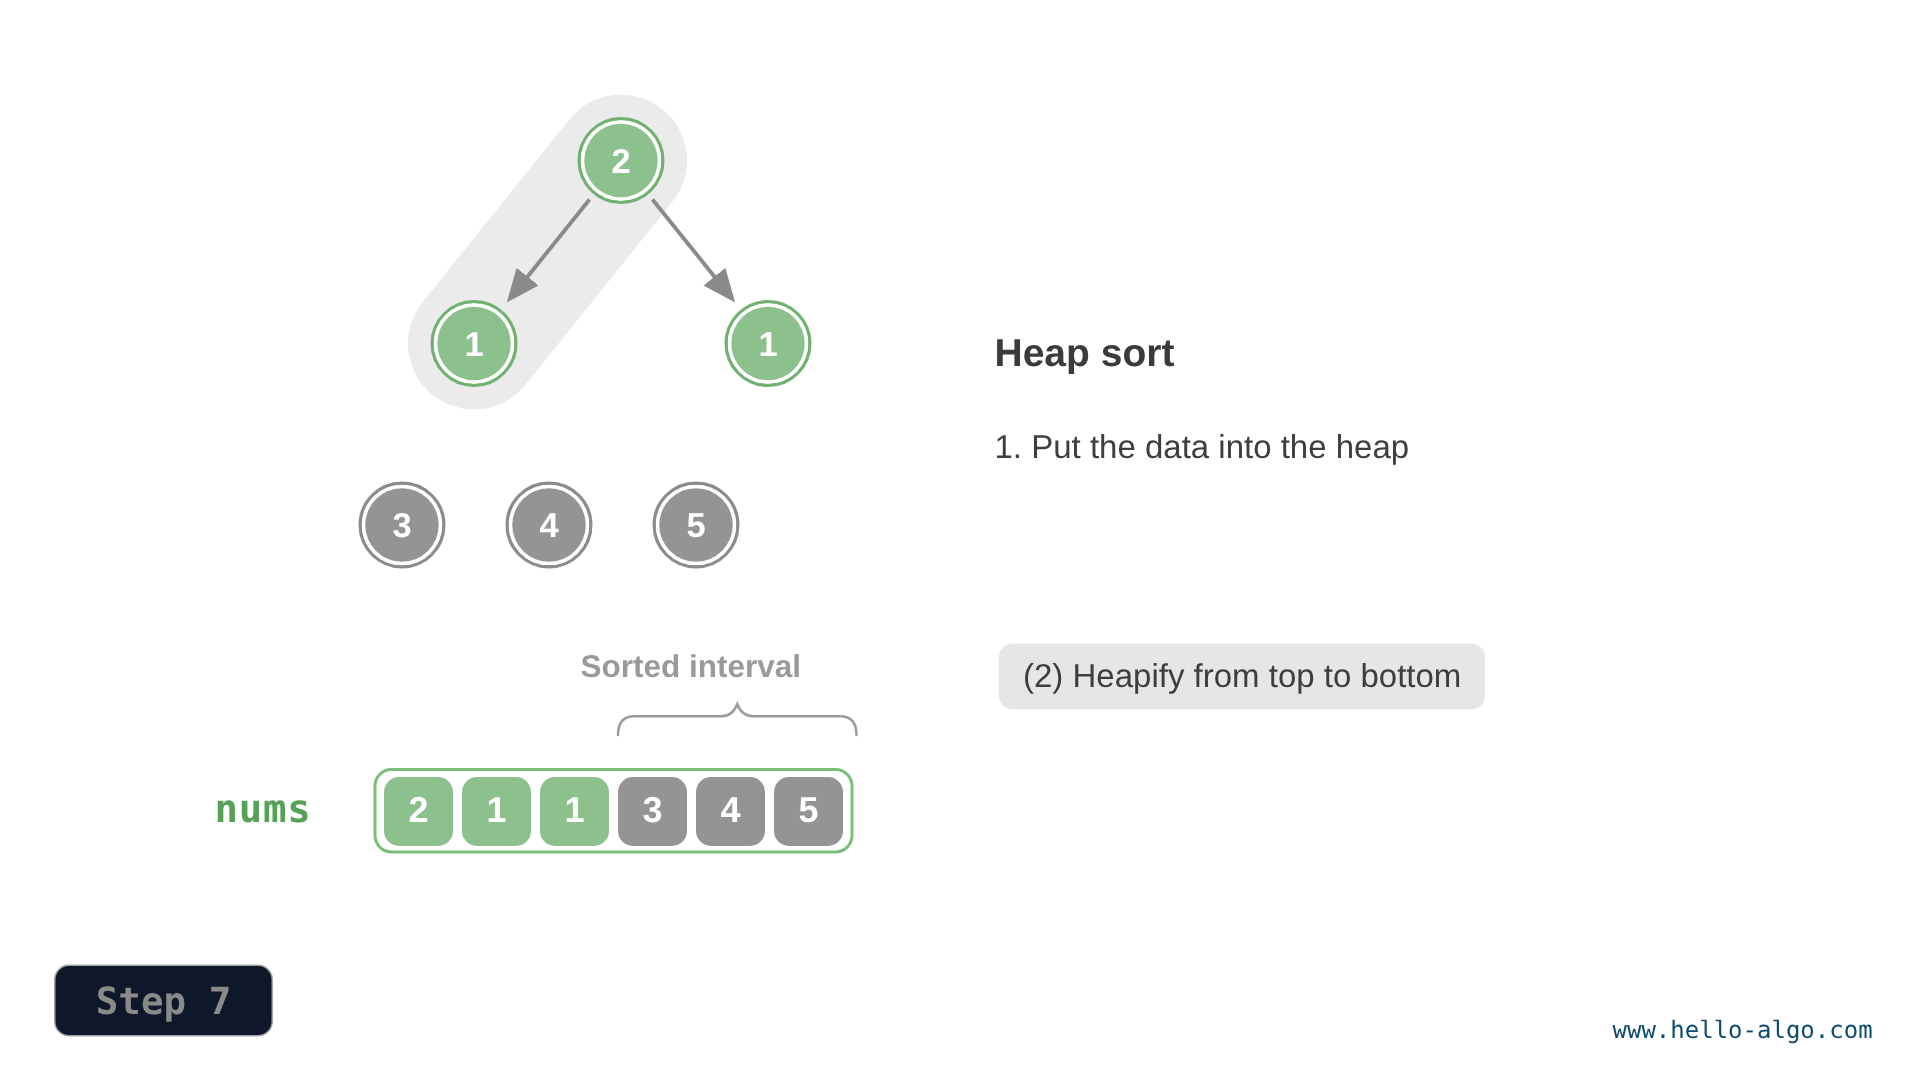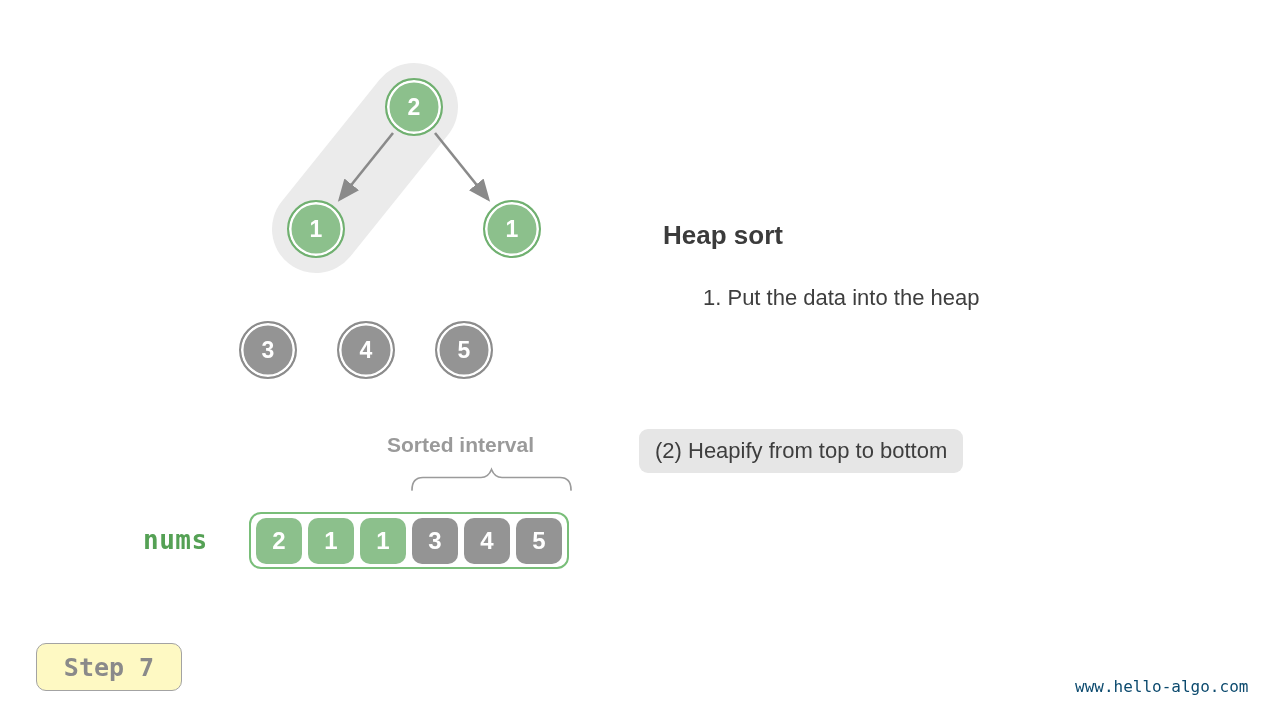--- a/index.html
+++ b/index.html
@@ -43,36 +43,36 @@
     position:absolute; left:387px; top:433px; width:200px; text-align:left;
     font-weight:bold; font-size:21px; color:#9a9a9a;
   }
 
   
   .panel-title {
     position:absolute; left:663px; top:220px;
     font-weight:bold; font-size:26px; color:#3b3b3b; white-space:nowrap;
   }
   .panel-line {
-    position:absolute; font-size:22px; color:#3e3e3e; white-space:nowrap;margin-left:40px;
+    position:absolute; font-size:22px; color:#3e3e3e; white-space:nowrap;
   }
   .panel-step-1 { left:663px; top:285px; }
   .panel-step-2 { left:663px; top:336px; }
   .panel-sub-1  { left:690px; top:388px; }
   .panel-sub-2 {
-    position:absolute; left:639px; top:429px; height:44px; line-height:44px;
+    position:absolute; left:666px; top:429px; height:44px; line-height:44px;
     padding:0 16px; border-radius:9px; background:#e6e6e6;
     font-size:22px; color:#3e3e3e; white-space:nowrap;
   }
 
   
   .step-badge {
     position:absolute; left:36px; top:643px; width:146px; height:48px;
     box-sizing:border-box; border:1.5px solid #a3a3a3; border-radius:10px;
-    background:#fef9c3; display:flex; align-items:center; justify-content:center;
+    background:#0f172a; display:flex; align-items:center; justify-content:center;
     font-family:"DejaVu Sans Mono", monospace; font-weight:bold;
     font-size:25px; color:#8a8a8a;
   }
 
   .watermark {
     position:absolute; left:1075px; top:677px;
     font-family:"DejaVu Sans Mono", monospace; font-size:16px; color:#0c4a6e;
   }
 </style>
 </head>

